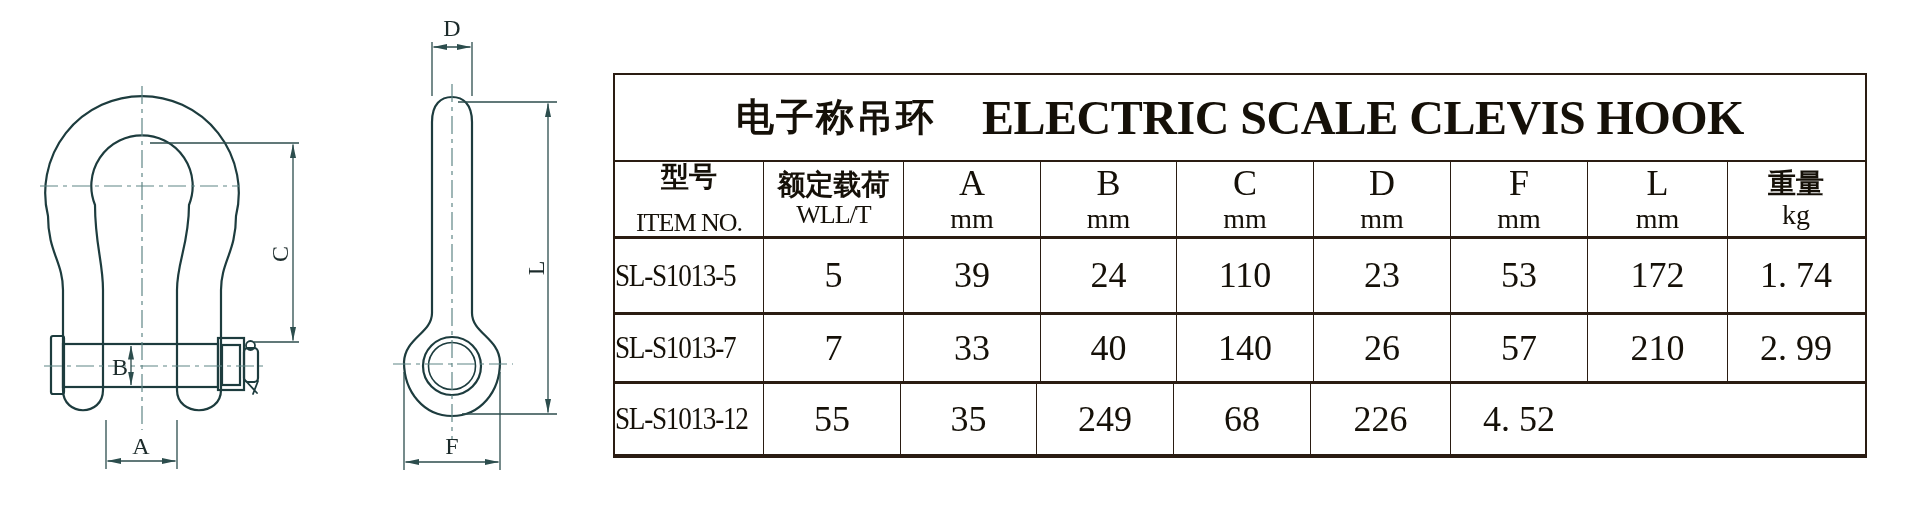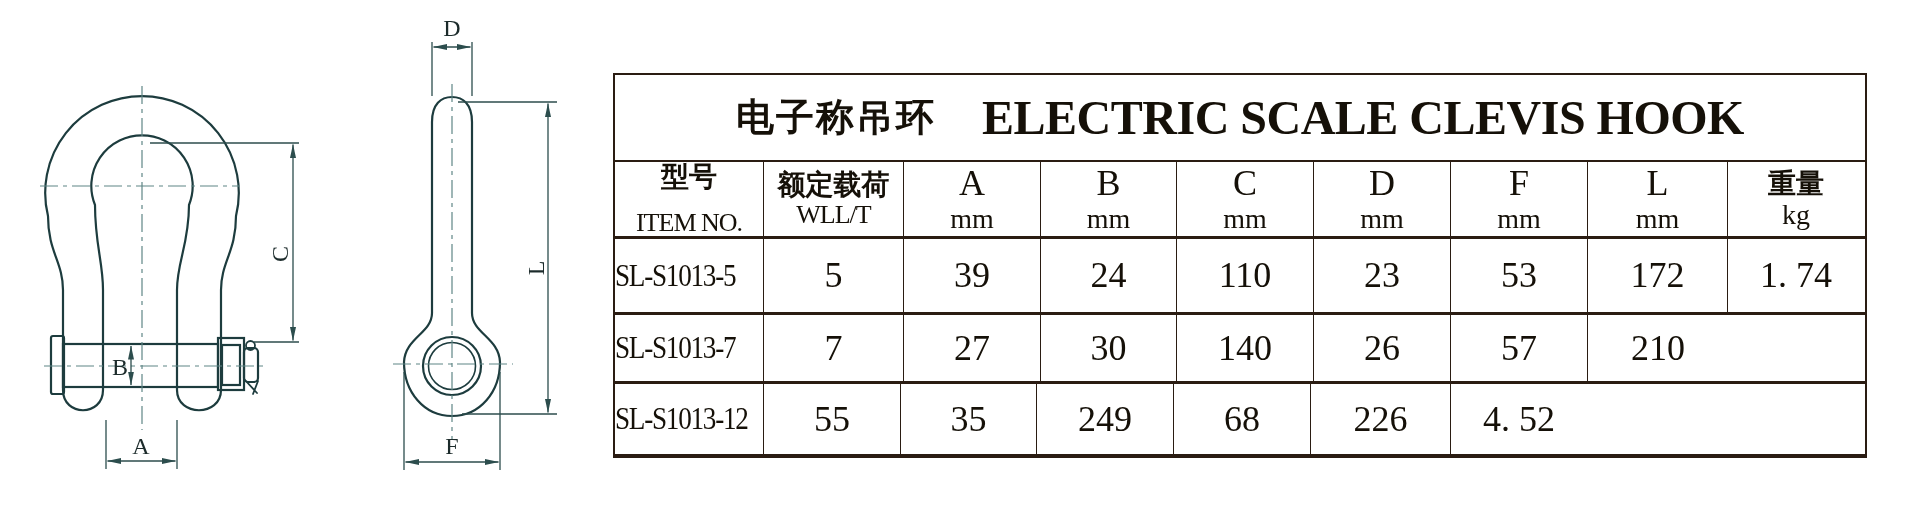--- a/index.html
+++ b/index.html
@@ -195,36 +195,39 @@
   </div>
 
   <div class="t-row t-data2">
     <div class="cell c0 item-cell">
       <span class="item-no">SL-S1013-7</span>
       </div>
     <div class="cell c1">
         <span class="num">7</span>
       </div>
     <div class="cell c2">
-        <span class="num">27</span>
-      </div>
-    <div class="cell c3">
-        <span class="num">30</span>
+        <span class="num">33</span>
+      </div>
+    <div class="cell c3">
+        <span class="num">40</span>
       </div>
     <div class="cell c4">
         <span class="num">140</span>
       </div>
     <div class="cell c5">
         <span class="num">26</span>
       </div>
     <div class="cell c6">
         <span class="num">57</span>
       </div>
     <div class="cell c7">
         <span class="num">210</span>
+      </div>
+    <div class="cell c8">
+        <span class="num">2. 99</span>
       </div>
   </div>
 
   <div class="t-row t-data3">
     <div class="cell c0 item-cell">
       <span class="item-no">SL-S1013-12</span>
       </div>
     <div class="cell c2">
         <span class="num">55</span>
       </div>

